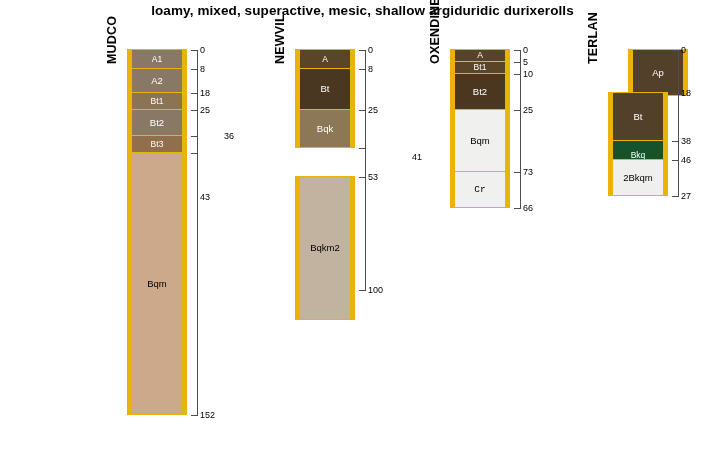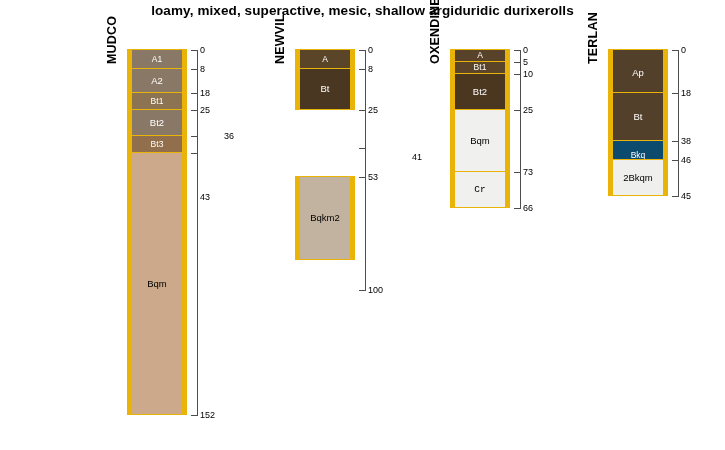--- a/index.html
+++ b/index.html
@@ -133,21 +133,24 @@
     </div>
     <div class="profile" style="left: 295px;">
       <div class="profile-name" style="left: -8px; top: 50px;">NEWVIL</div>
       <div class="column" style="top: 50px; height: 240px;">
         <div class="horizon" style="top: 0px; height: 20.2px; background: rgb(91, 69, 41);">
           <span class="horizon-label" style="color: rgb(255, 255, 255);">A</span>
         </div>
         <div class="horizon" style="top: 19.2px; height: 41.8px; background: rgb(74, 55, 33);">
           <span class="horizon-label big" style="color: rgb(255, 255, 255);">Bt</span>
         </div>
-        <div class="horizon" style="top: 127.2px; height: 84px; background: rgb(194, 179, 160);">
+        <div class="horizon" style="top: 60px; height: 39.4px; background: rgb(140, 120, 86);">
+          <span class="horizon-label big" style="color: rgb(255, 255, 255);">Bqk</span>
+        </div>
+        <div class="horizon" style="top: 127.2px; height: 144px; background: rgb(194, 179, 160);">
           <span class="horizon-label big" style="color: rgb(0, 0, 0);">Bqkm2</span>
         </div>
       </div>
       <div class="axis-line" style="left: 70px; top: 50px; height: 240px;"></div>
       <div class="tick" style="left: 64px; top: 50px;"></div>
       <div class="tick-label" style="left: 73px; top: 46px;">0</div>
       <div class="tick" style="left: 64px; top: 69.2px;"></div>
       <div class="tick-label" style="left: 73px; top: 65.2px;">8</div>
       <div class="tick" style="left: 64px; top: 110px;"></div>
       <div class="tick-label" style="left: 73px; top: 106px;">25</div>
@@ -187,38 +190,38 @@
       <div class="tick" style="left: 64px; top: 110px;"></div>
       <div class="tick-label" style="left: 73px; top: 106px;">25</div>
       <div class="tick" style="left: 64px; top: 172.4px;"></div>
       <div class="tick-label" style="left: 73px; top: 168.4px;">73</div>
       <div class="tick" style="left: 64px; top: 208.4px;"></div>
       <div class="tick-label" style="left: 73px; top: 204.4px;">66</div>
     </div>
     <div class="profile" style="left: 608px;">
       <div class="profile-name" style="left: -8px; top: 50px;">TERLAN</div>
       <div class="column" style="top: 50px; height: 146.4px;">
-        <div class="horizon" style="top: 0px; height: 47px; background: rgb(83, 64, 42);">
+        <div class="horizon" style="top: 0px; height: 47px; background: rgb(83, 64, 42); margin-left: 20px;">
           <span class="horizon-label big" style="color: rgb(255, 255, 255);">Ap</span>
         </div>
         <div class="horizon" style="top: 43.2px; height: 49px; background: rgb(83, 64, 42);">
           <span class="horizon-label big" style="color: rgb(255, 255, 255);">Bt</span>
         </div>
-        <div class="horizon" style="top: 91.2px; height: 30px; background: #0c4a6e;">
+        <div class="horizon" style="top: 91.2px; height: 30px; background: #14532d;">
           <span class="horizon-label" style="color: rgb(255, 255, 255);">Bkq</span>
         </div>
         <div class="horizon" style="top: 110.4px; height: 37px; background: rgb(239, 239, 237);">
           <span class="horizon-label big" style="color: rgb(0, 0, 0);">2Bkqm</span>
         </div>
       </div>
       <div class="axis-line" style="left: 70px; top: 50px; height: 146.4px;"></div>
       <div class="tick" style="left: 64px; top: 50px;"></div>
       <div class="tick-label" style="left: 73px; top: 46px;">0</div>
       <div class="tick" style="left: 64px; top: 93.2px;"></div>
       <div class="tick-label" style="left: 73px; top: 89.2px;">18</div>
       <div class="tick" style="left: 64px; top: 141.2px;"></div>
       <div class="tick-label" style="left: 73px; top: 137.2px;">38</div>
       <div class="tick" style="left: 64px; top: 160.4px;"></div>
       <div class="tick-label" style="left: 73px; top: 156.4px;">46</div>
       <div class="tick" style="left: 64px; top: 196.4px;"></div>
-      <div class="tick-label" style="left: 73px; top: 192.4px;">45</div>
+      <div class="tick-label" style="left: 73px; top: 192.4px;">27</div>
     </div>
   </div>
 
 </body></html>

